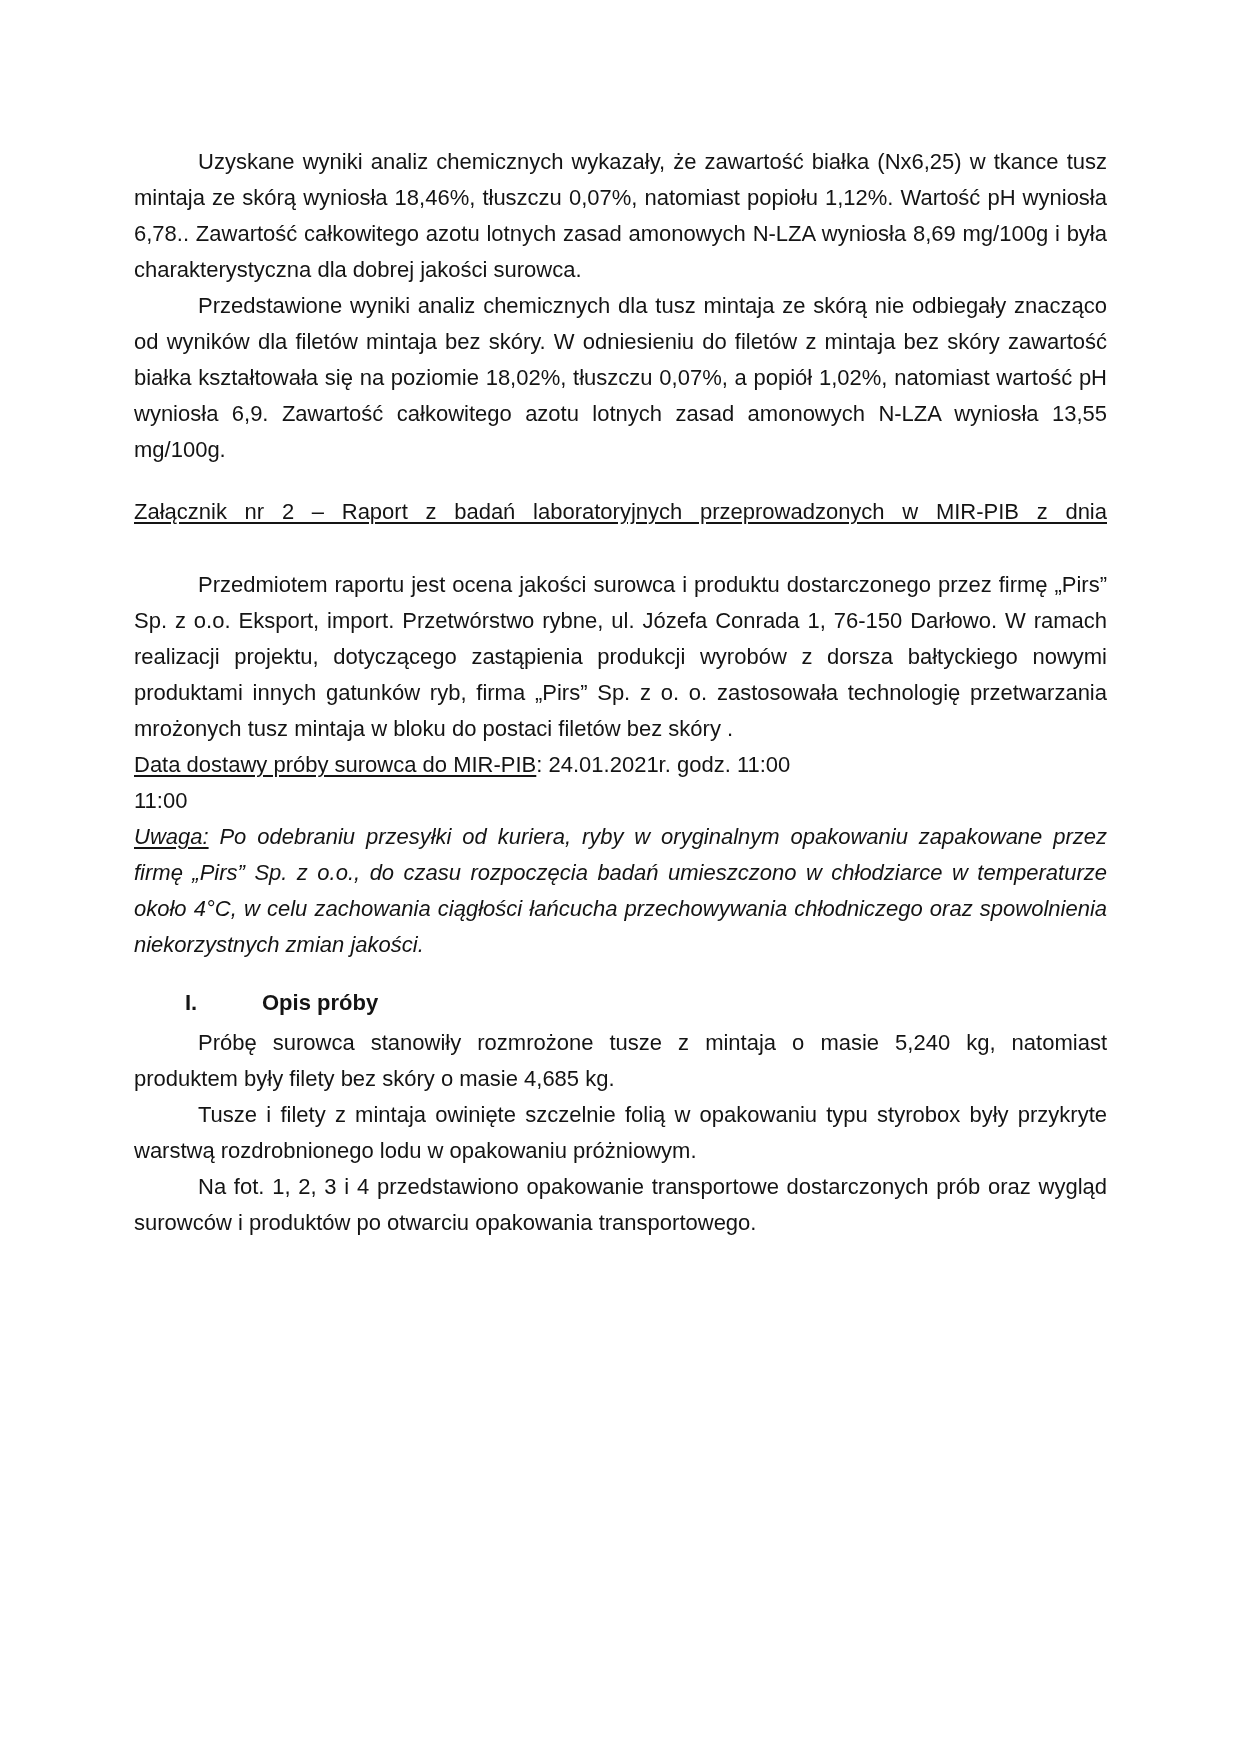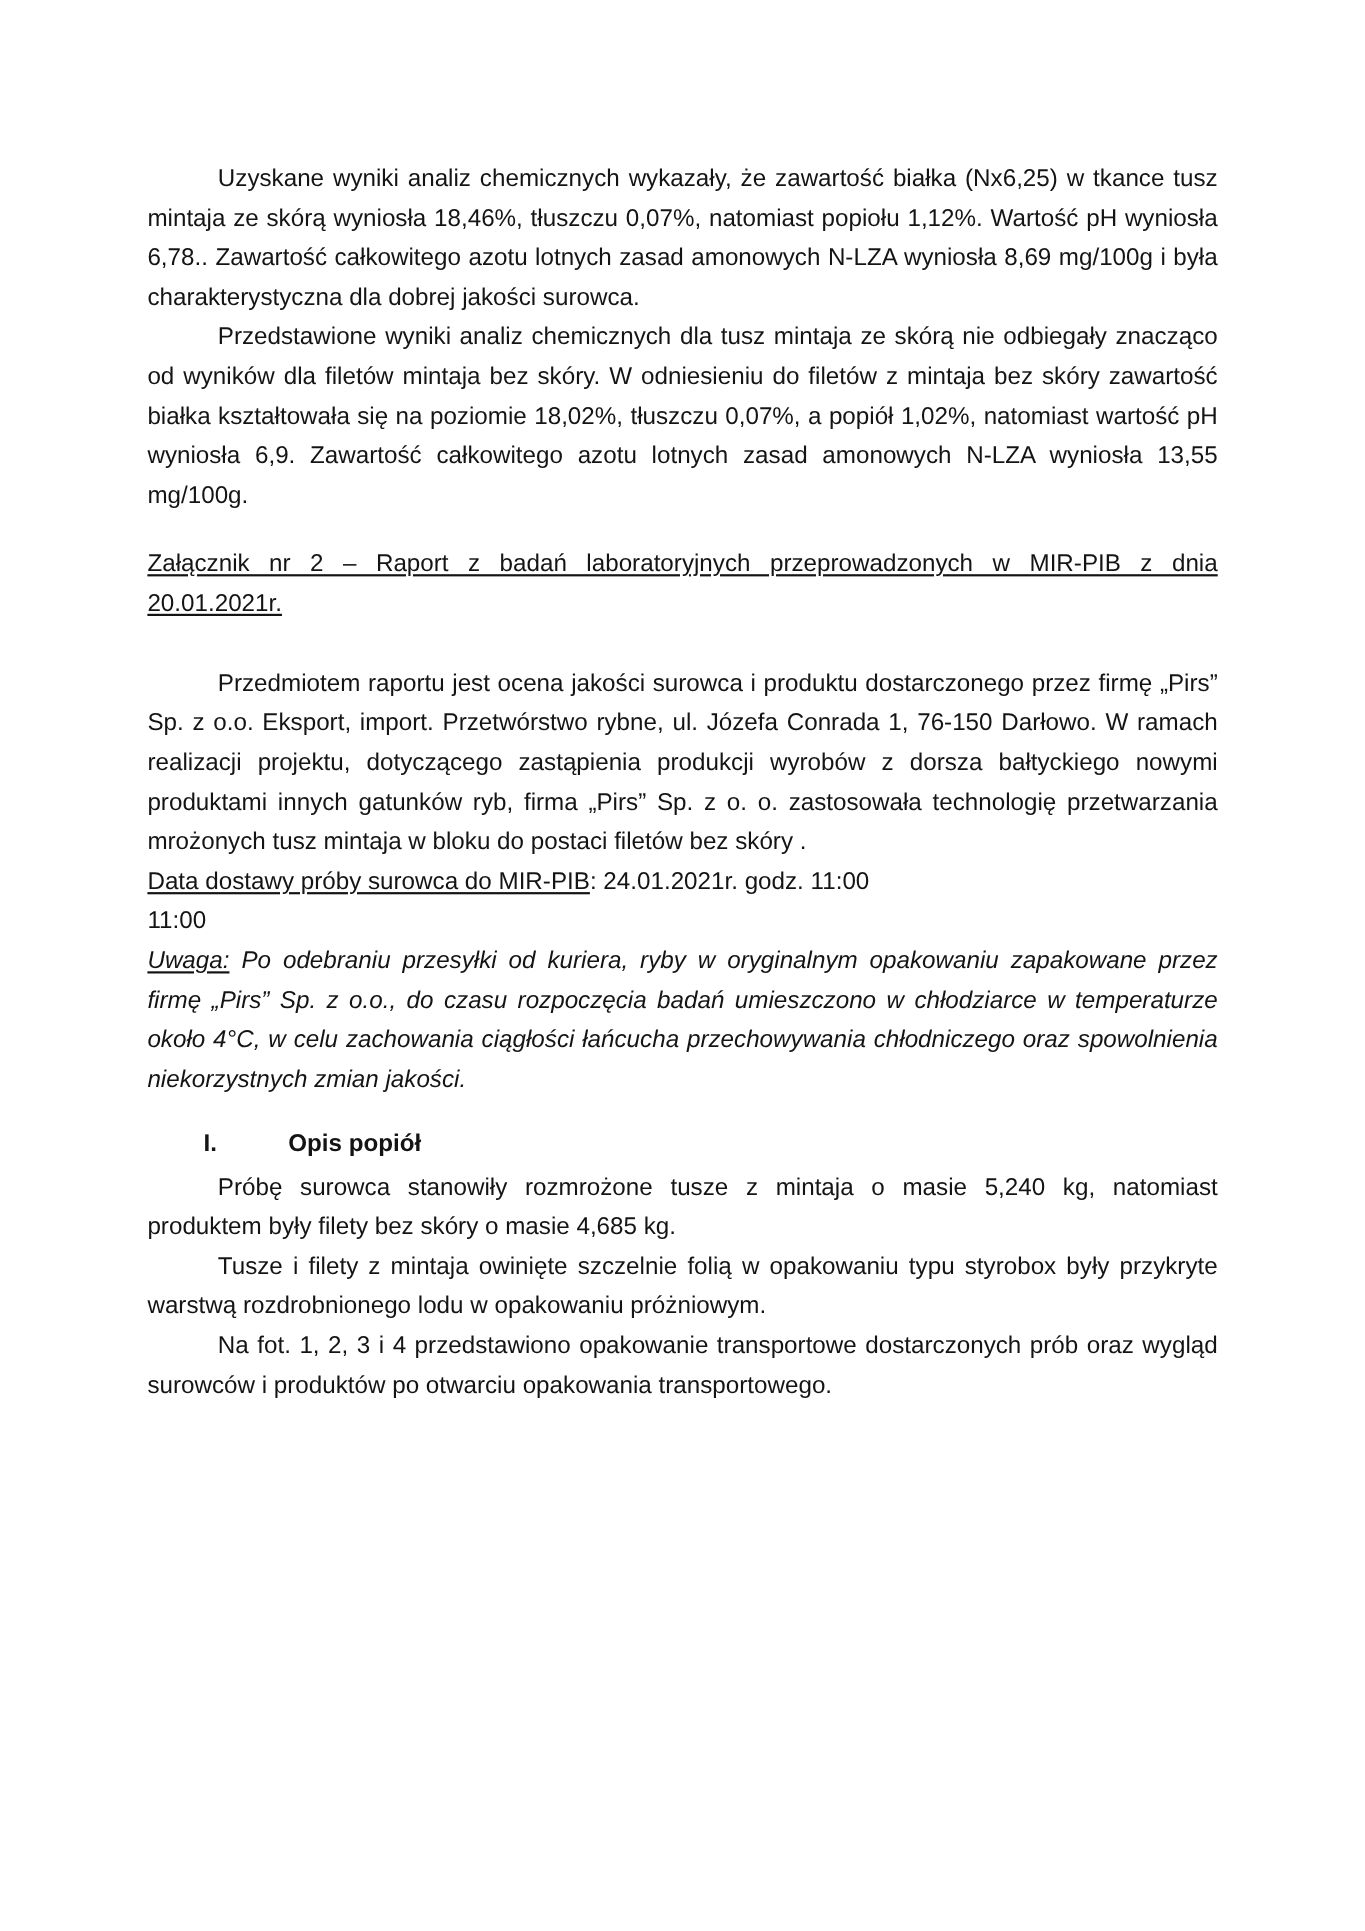--- a/index.html
+++ b/index.html
@@ -65,35 +65,34 @@
 <body>
 
 <div class="page">
 
   <p class="para indent">Uzyskane wyniki analiz chemicznych wykazały, że zawartość białka (Nx6,25) w tkance tusz mintaja ze skórą wyniosła 18,46%, tłuszczu 0,07%, natomiast popiołu 1,12%. Wartość pH wyniosła 6,78.. Zawartość całkowitego azotu lotnych zasad amonowych N-LZA wyniosła 8,69 mg/100g i była charakterystyczna dla dobrej jakości surowca.</p>
 
   <p class="para indent">Przedstawione wyniki analiz chemicznych dla tusz mintaja ze skórą nie odbiegały znacząco od wyników dla filetów mintaja bez skóry. W odniesieniu do filetów z mintaja bez skóry zawartość białka kształtowała się na poziomie 18,02%, tłuszczu 0,07%, a popiół 1,02%, natomiast wartość pH wyniosła 6,9. Zawartość całkowitego azotu lotnych zasad amonowych N-LZA wyniosła 13,55 mg/100g.</p>
 
   <div class="attachment">
     <div class="just-line underline">Załącznik nr 2 – Raport z badań laboratoryjnych przeprowadzonych w MIR-PIB z dnia</div>
-    <div class="underline">20.01.2021r.</div>
   </div>
 
 
   <p class="para indent subject">Przedmiotem raportu jest ocena jakości surowca i produktu dostarczonego przez firmę „Pirs” Sp. z o.o. Eksport, import. Przetwórstwo rybne, ul. Józefa Conrada 1, 76-150 Darłowo. W ramach realizacji projektu, dotyczącego zastąpienia produkcji wyrobów z dorsza bałtyckiego nowymi produktami innych gatunków ryb, firma „Pirs” Sp. z o. o. zastosowała technologię przetwarzania mrożonych tusz mintaja w bloku do postaci filetów bez skóry .</p>
 
   <p class="para"><span class="underline">Data dostawy próby surowca do MIR-PIB</span><span>: 24.01.2021r. godz. 11:00</span></p>
 
   <div>
     <div>11:00</div>
   </div>
 
   <p class="para italic"><span class="underline">Uwaga:</span><span> Po odebraniu przesyłki od kuriera, ryby w oryginalnym opakowaniu zapakowane przez firmę „Pirs” Sp. z o.o., do czasu rozpoczęcia badań umieszczono w chłodziarce w temperaturze około 4°C, w celu zachowania ciągłości łańcucha przechowywania chłodniczego oraz spowolnienia niekorzystnych zmian jakości.</span></p>
 
-  <div class="section-heading"><span class="sec-num">I.</span><span>Opis popiół</span></div>
+  <div class="section-heading"><span class="sec-num">I.</span><span>Opis próby</span></div>
 
   <p class="para indent">Próbę surowca stanowiły rozmrożone tusze z mintaja o masie 5,240 kg, natomiast produktem były filety bez skóry o masie 4,685 kg.</p>
 
   <p class="para indent">Tusze i filety z mintaja owinięte szczelnie folią w opakowaniu typu styrobox były przykryte warstwą rozdrobnionego lodu w opakowaniu próżniowym.</p>
 
   <p class="para indent">Na fot. 1, 2, 3 i 4 przedstawiono opakowanie transportowe dostarczonych prób oraz wygląd surowców i produktów po otwarciu opakowania transportowego.</p>
 
   <div class="page-number">31</div>
 
 </div>

